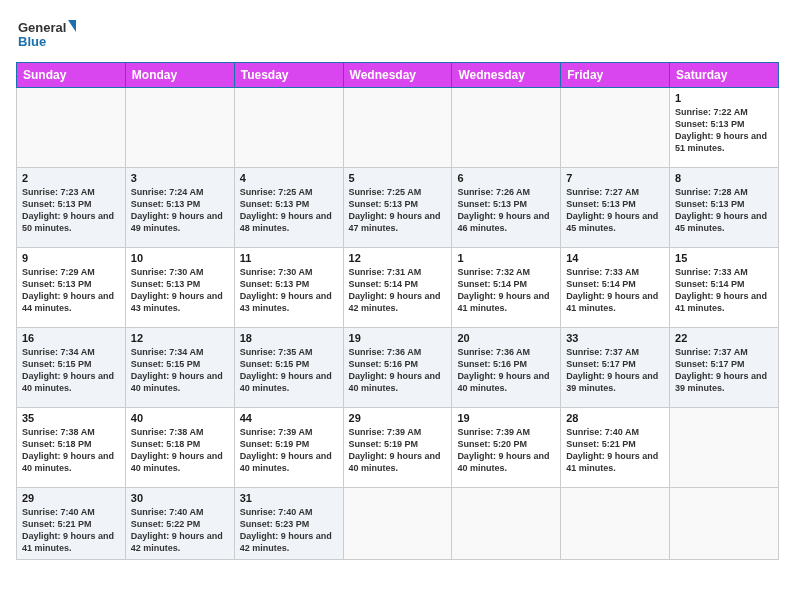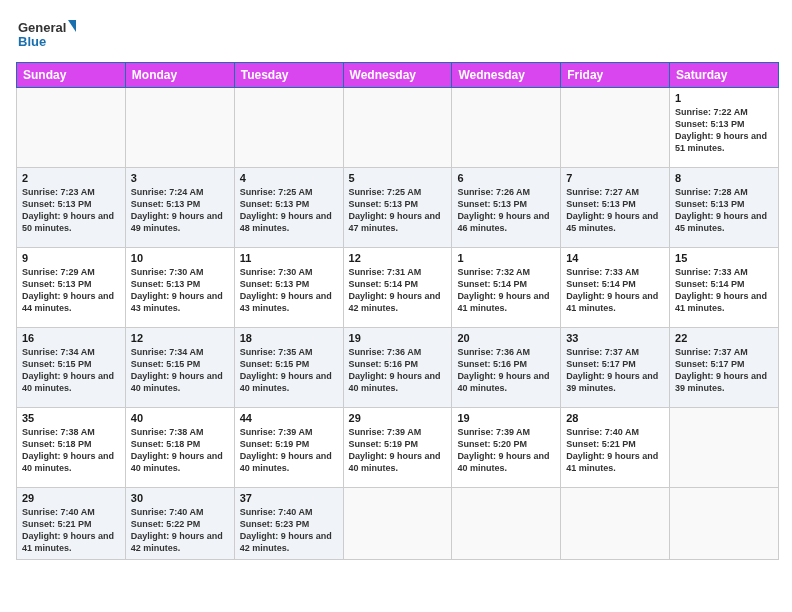--- a/index.html
+++ b/index.html
@@ -251,21 +251,21 @@
         <tr class="last-row">
           <td>
           <span class="day-num">29</span>
           <span class="day-info">Sunrise: 7:40 AM<br>Sunset: 5:21 PM<br>Daylight: 9 hours and 41 minutes.</span>
         </td>
           <td>
           <span class="day-num">30</span>
           <span class="day-info">Sunrise: 7:40 AM<br>Sunset: 5:22 PM<br>Daylight: 9 hours and 42 minutes.</span>
         </td>
           <td>
-          <span class="day-num">37</span>
+          <span class="day-num">31</span>
           <span class="day-info">Sunrise: 7:40 AM<br>Sunset: 5:23 PM<br>Daylight: 9 hours and 42 minutes.</span>
         </td>
           <td class="empty-cell"></td>
           <td class="empty-cell"></td>
           <td class="empty-cell"></td>
           <td class="empty-cell"></td>
         </tr>
       </tbody>
   </table>
 </div>

